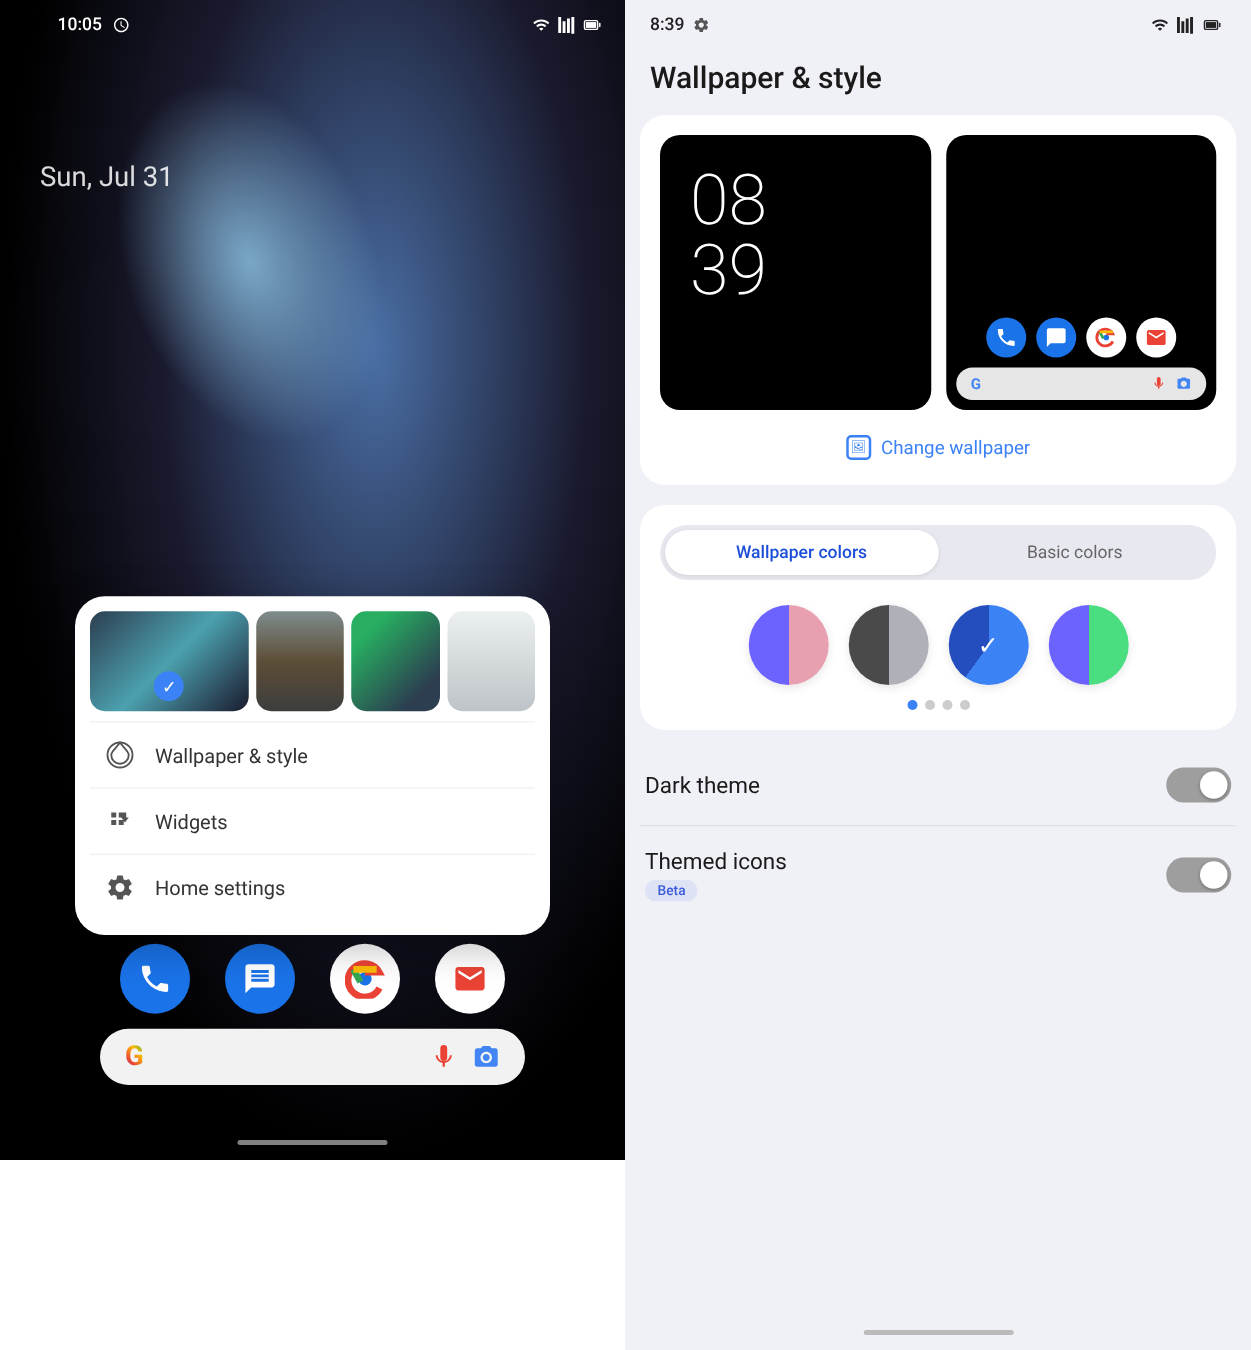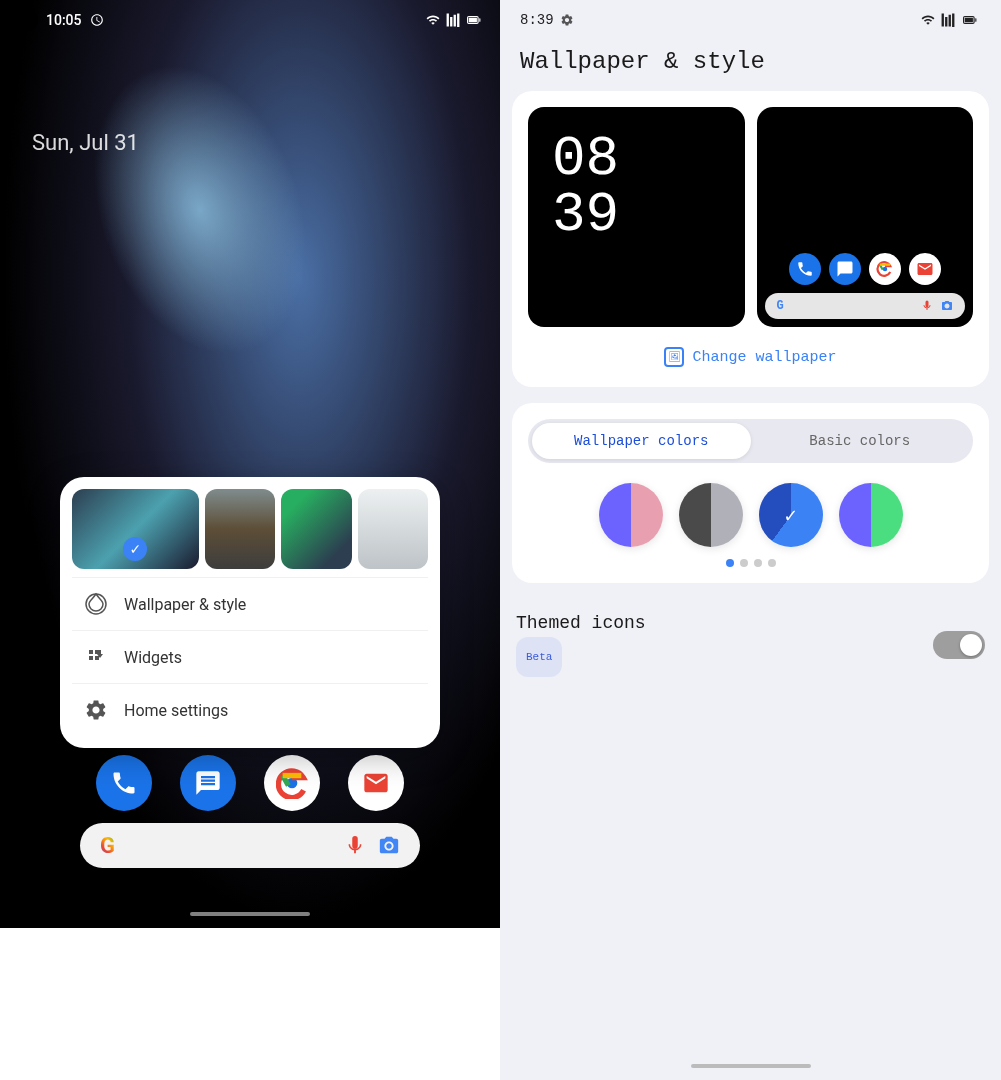--- a/index.html
+++ b/index.html
@@ -197,21 +197,20 @@
       border-radius: 2px;
     }
 
     
     .right-panel {
       width: 501px;
       height: 1080px;
       background: #f0f0f7;
       overflow: hidden;
       position: relative;
-      font-family: Liberation Mono, monospace;
     }
     .status-bar-right {
       height: 40px;
       display: flex;
       align-items: center;
       justify-content: space-between;
       padding: 0 20px;
       background: #f0f0f7;
     }
     .status-time-right {
@@ -400,21 +399,21 @@
     .settings-row-sub {
       font-size: 13px;
       color: #666;
       margin-top: 2px;
     }
     .beta-badge {
       display: inline-block;
       background: #dde3f5;
       color: #3b5bdb;
       border-radius: 12px;
-      padding: 14px 10px;
+      padding: 2px 10px;
       font-size: 11px;
       font-weight: 500;
       margin-top: 4px;
     }
     .toggle {
       width: 52px;
       height: 28px;
       background: #9e9e9e;
       border-radius: 14px;
       position: relative;
@@ -670,20 +669,26 @@
     <div class="dots">
       <div class="dot active"></div>
       <div class="dot"></div>
       <div class="dot"></div>
       <div class="dot"></div>
     </div>
   </div>
 
   <div class="settings-section">
 
+    <div class="settings-row">
+      <div>
+        <div class="settings-row-label">Dark theme</div>
+      </div>
+      <div class="toggle"></div>
+    </div>
 
     <div class="settings-row">
       <div>
         <div class="settings-row-label">Themed icons</div>
         <div class="beta-badge">Beta</div>
       </div>
       <div class="toggle"></div>
     </div>
 
   </div>

